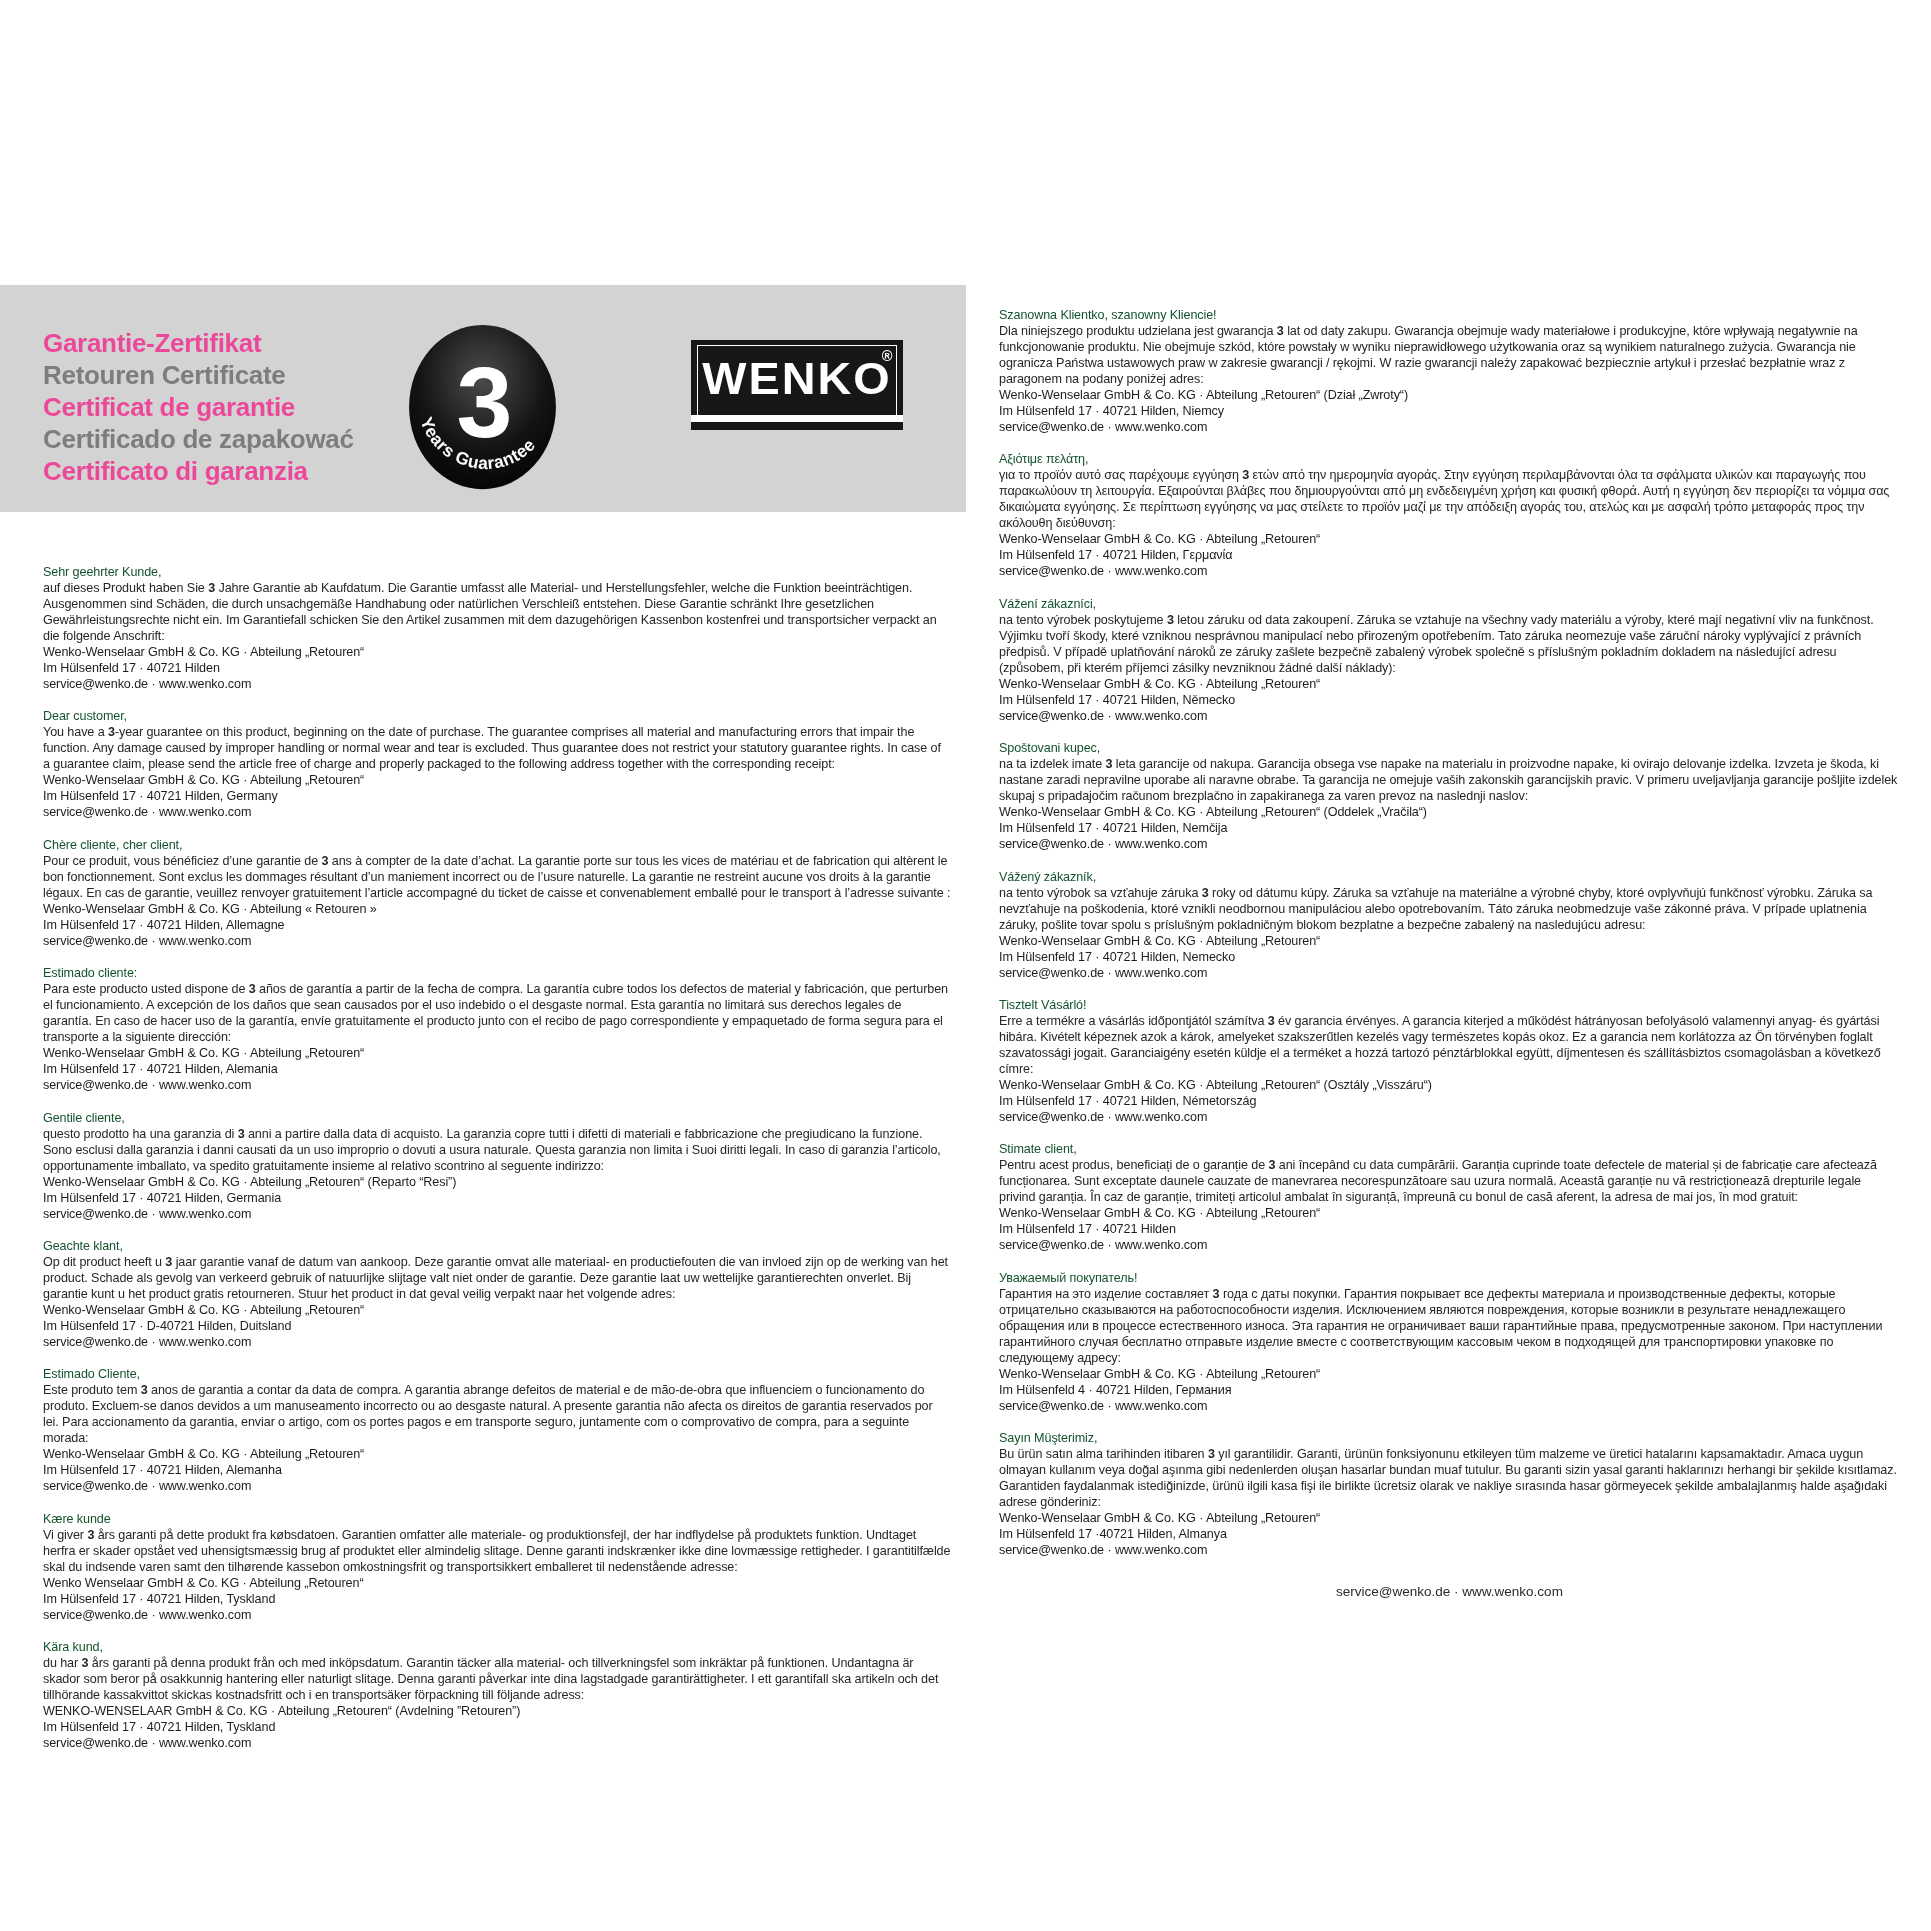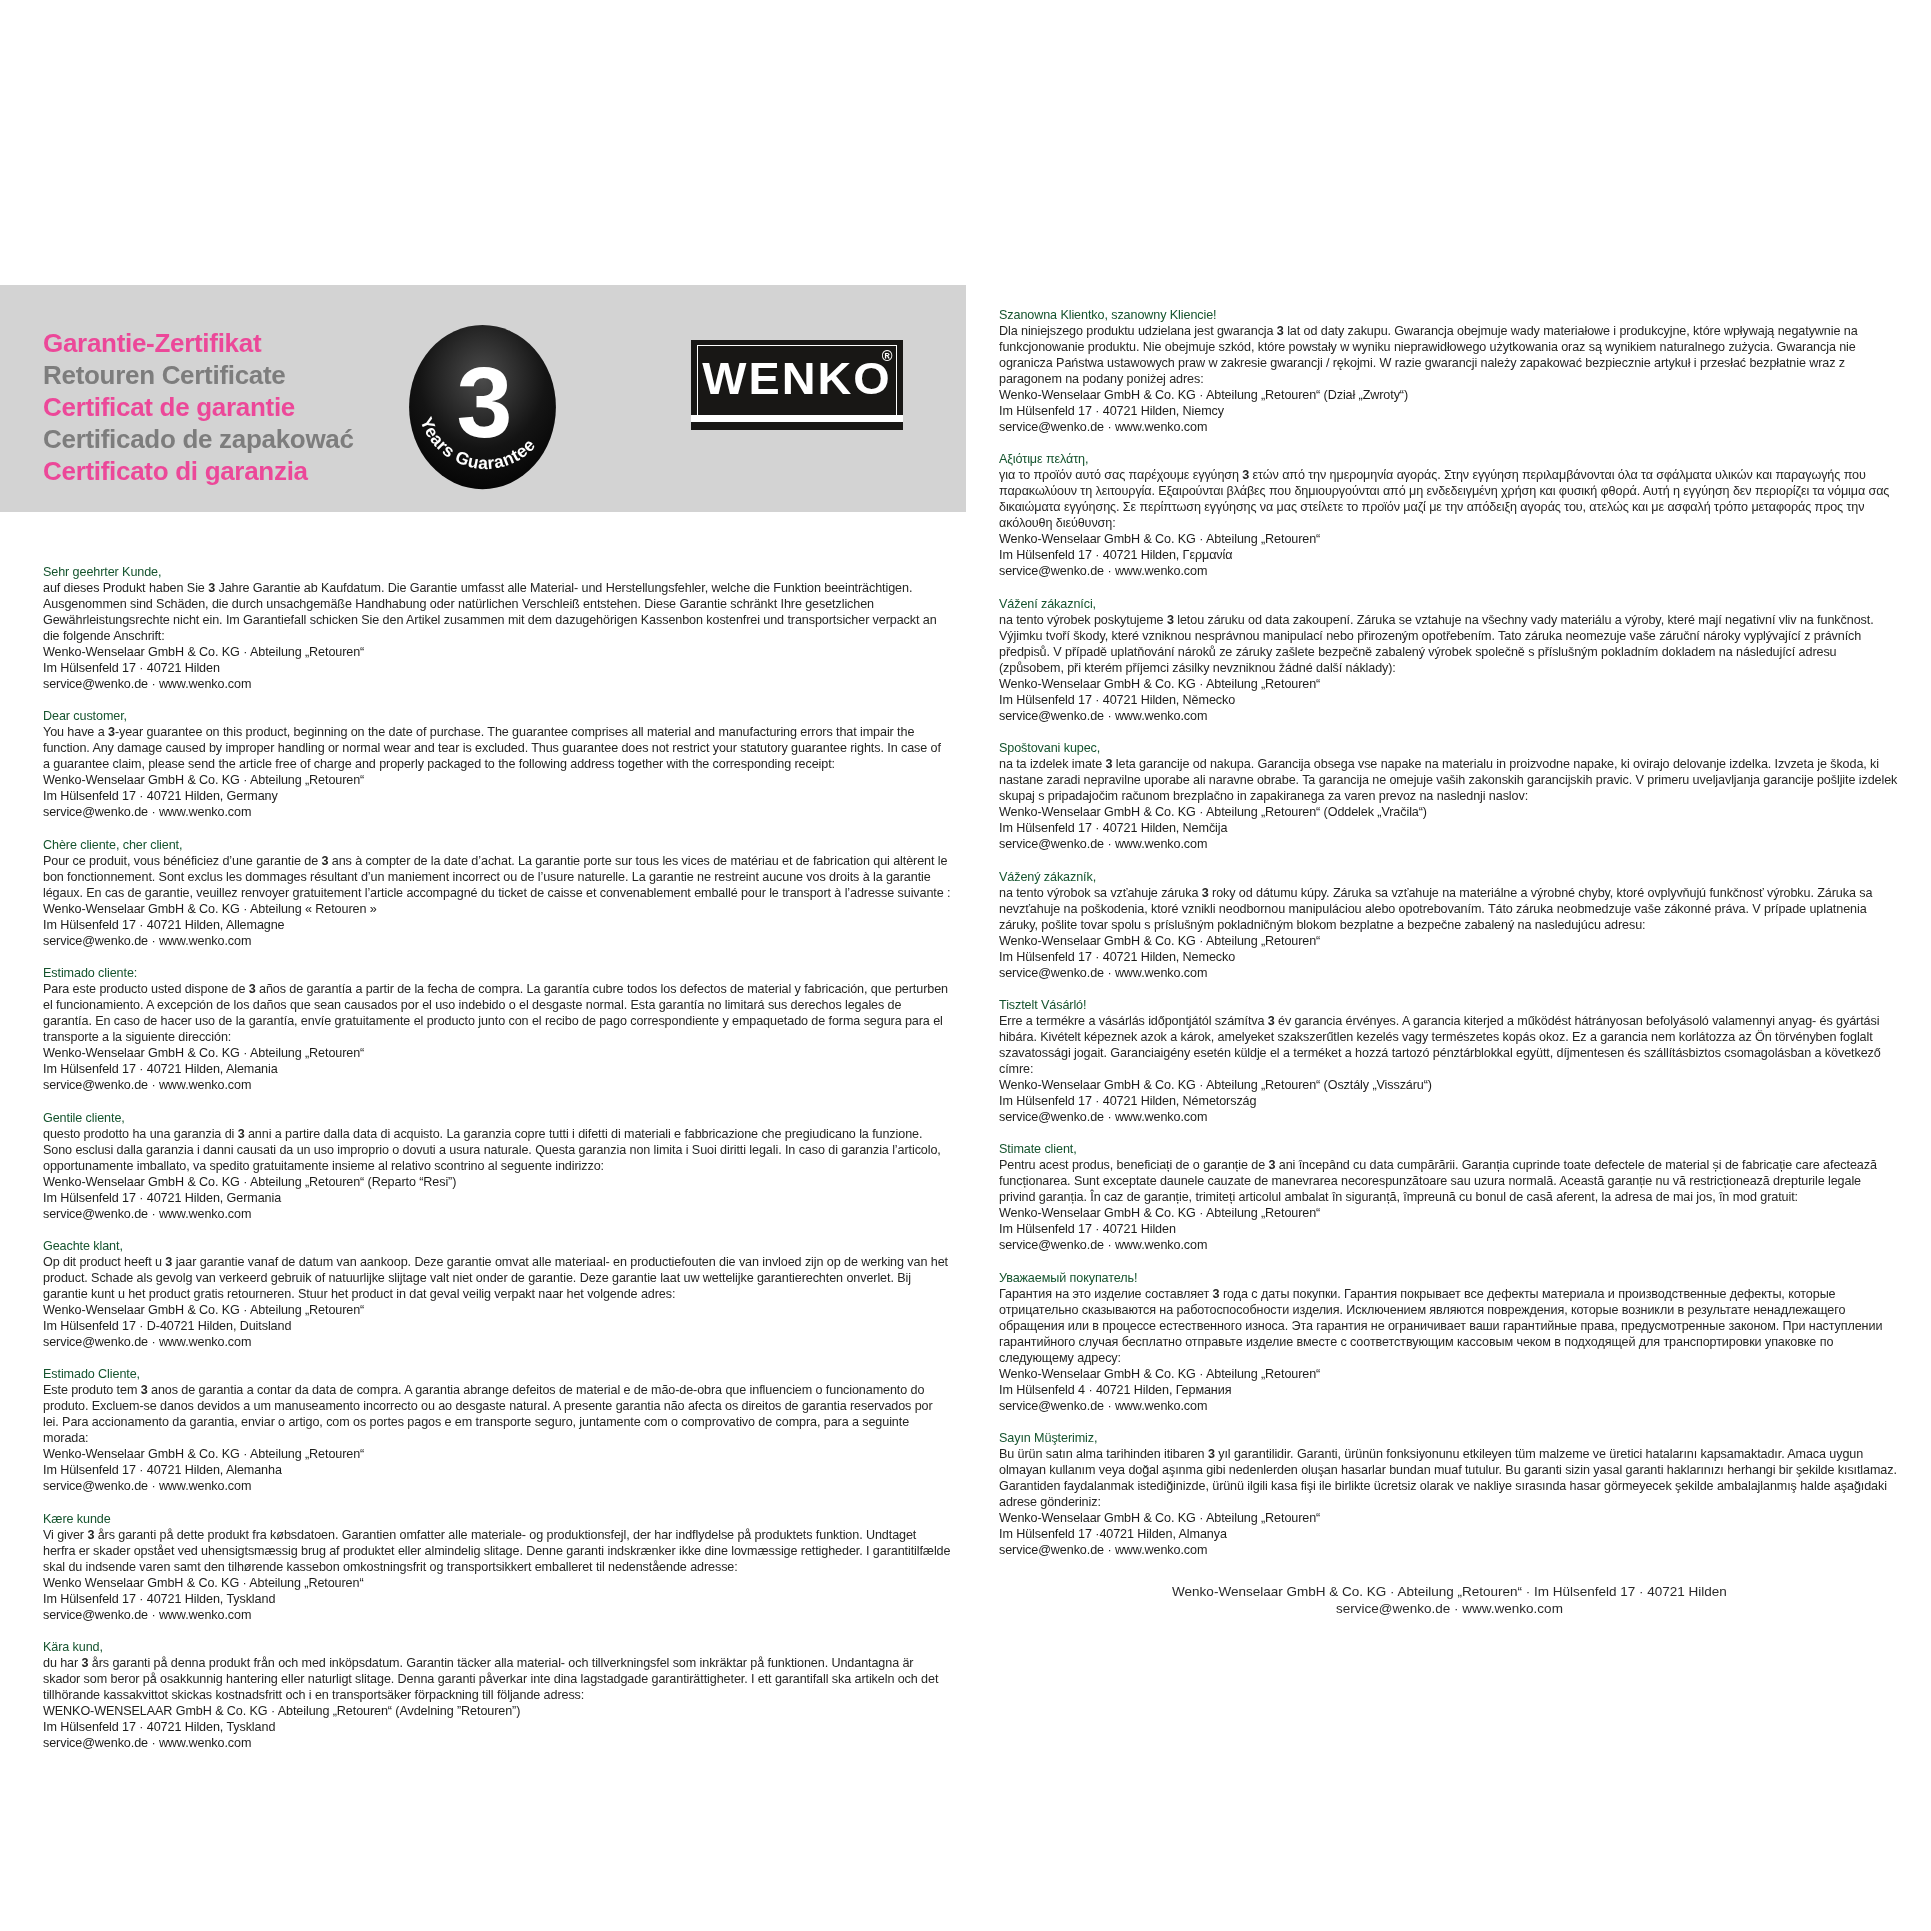--- a/index.html
+++ b/index.html
@@ -201,16 +201,15 @@
     <section class="lang-section">
       <div class="sal">Sayın Müşterimiz,</div>
       <div class="body-text">Bu ürün satın alma tarihinden itibaren <b>3</b> yıl garantilidir. Garanti, ürünün fonksiyonunu etkileyen tüm malzeme ve üretici hatalarını kapsamaktadır.  Amaca uygun olmayan kullanım veya doğal aşınma gibi nedenlerden oluşan hasarlar bundan muaf tutulur. Bu garanti sizin yasal garanti haklarınızı herhangi bir şekilde kısıtlamaz. Garantiden faydalanmak istediğinizde, ürünü ilgili kasa fişi ile birlikte ücretsiz olarak ve nakliye sırasında hasar görmeyecek şekilde ambalajlanmış halde aşağıdaki adrese gönderiniz:</div>
       <div class="addr">Wenko-Wenselaar GmbH &amp; Co. KG · Abteilung „Retouren“</div>
       <div class="addr">Im Hülsenfeld 17 ·40721 Hilden, Almanya</div>
       <div class="addr">service@wenko.de · www.wenko.com</div>
     </section>
   </div>
 
 <div class="footer">
-  <div>Wenko-Wenselaar GmbH &amp; Co. KG · Abteilung „Retouren“ · Im Hülsenfeld 17 · 40721 Hilden</div>
   <div>service@wenko.de · www.wenko.com</div>
 </div>
 
 
 </body></html>

